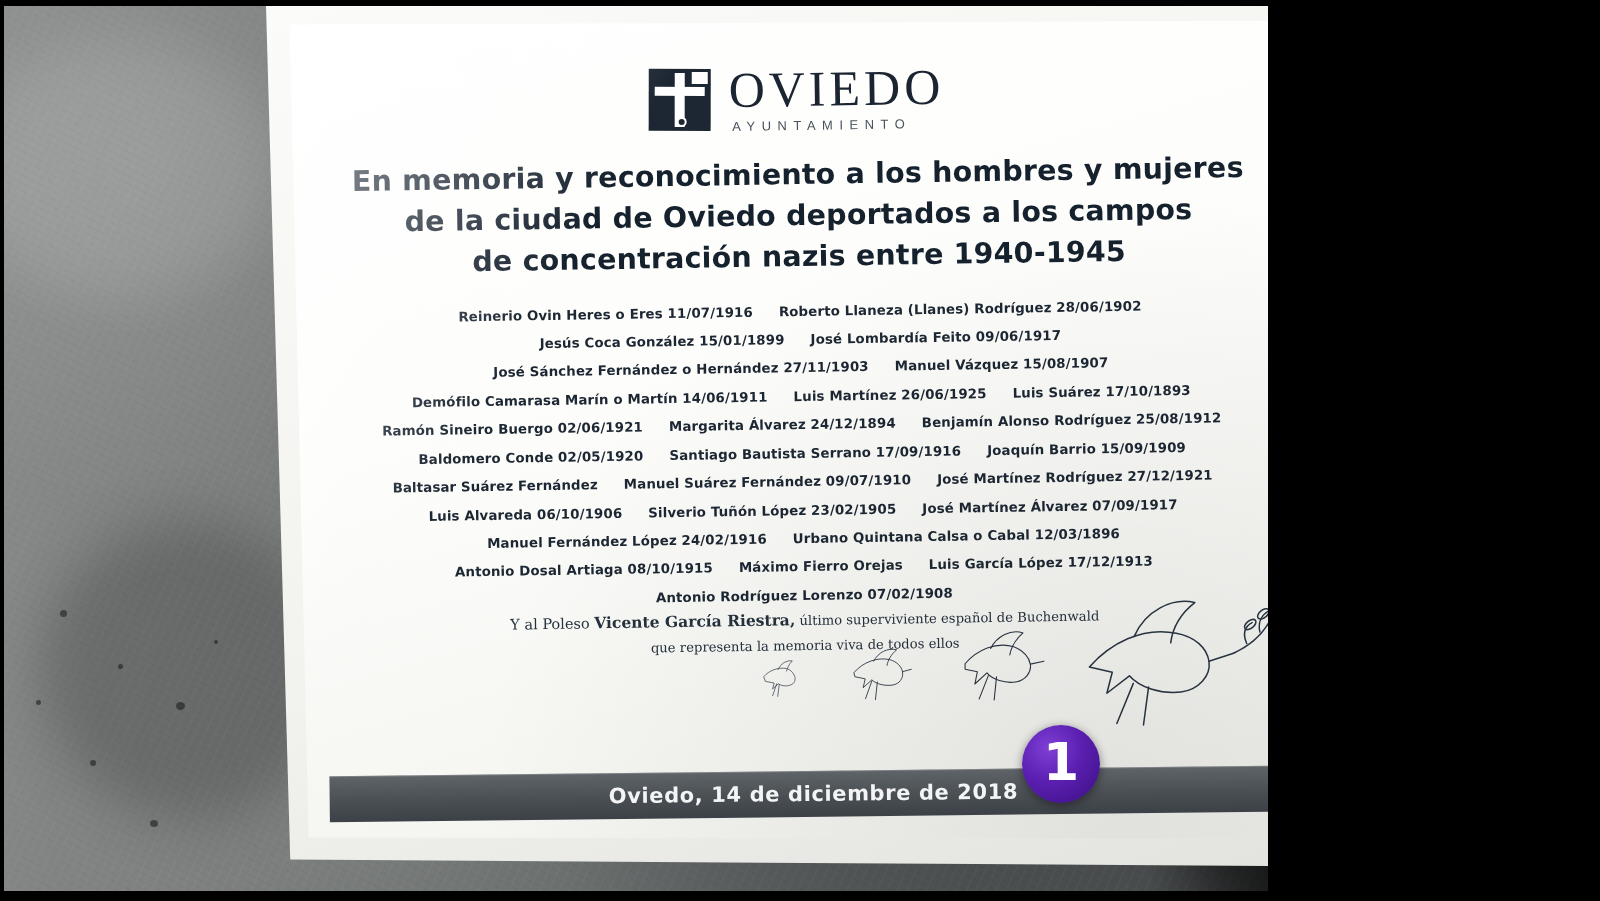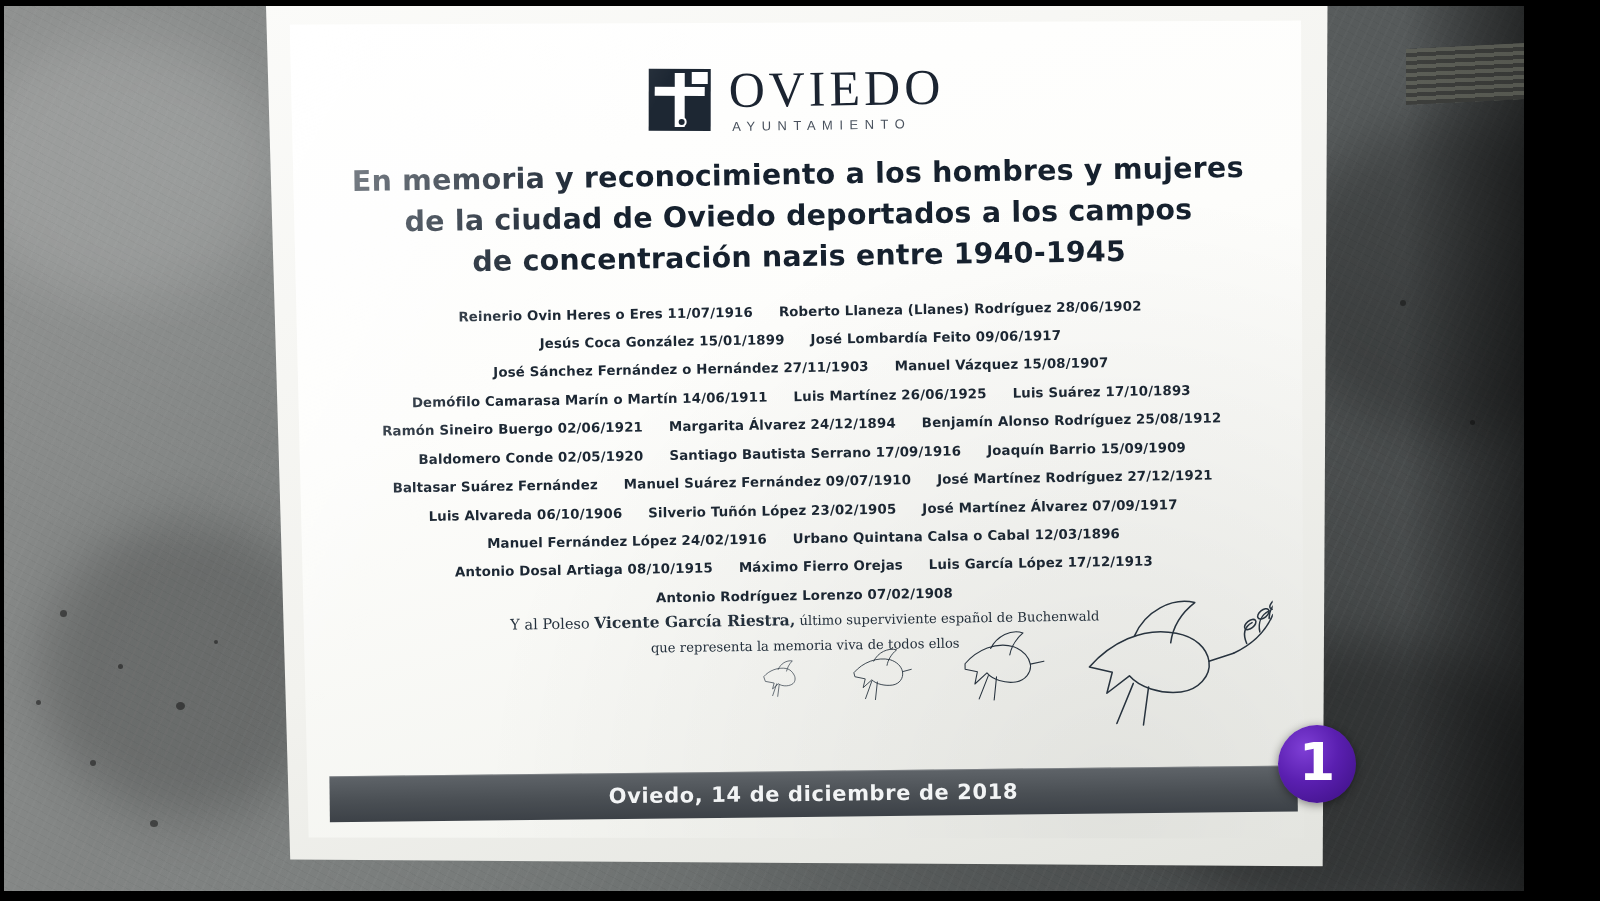--- a/index.html
+++ b/index.html
@@ -9,21 +9,21 @@
   }
   body {
     width: 1600px;
     height: 901px;
     overflow: hidden;
     font-family: "Liberation Sans", sans-serif;
   }
 
   #scene {
     position: relative;
-    width: 1524px;
+    width: 1268px;
     height: 901px;
     overflow: hidden;
     background: #6d6f70;
   }
 
   
   .wall {
     position: absolute;
     inset: 0;
     background:

